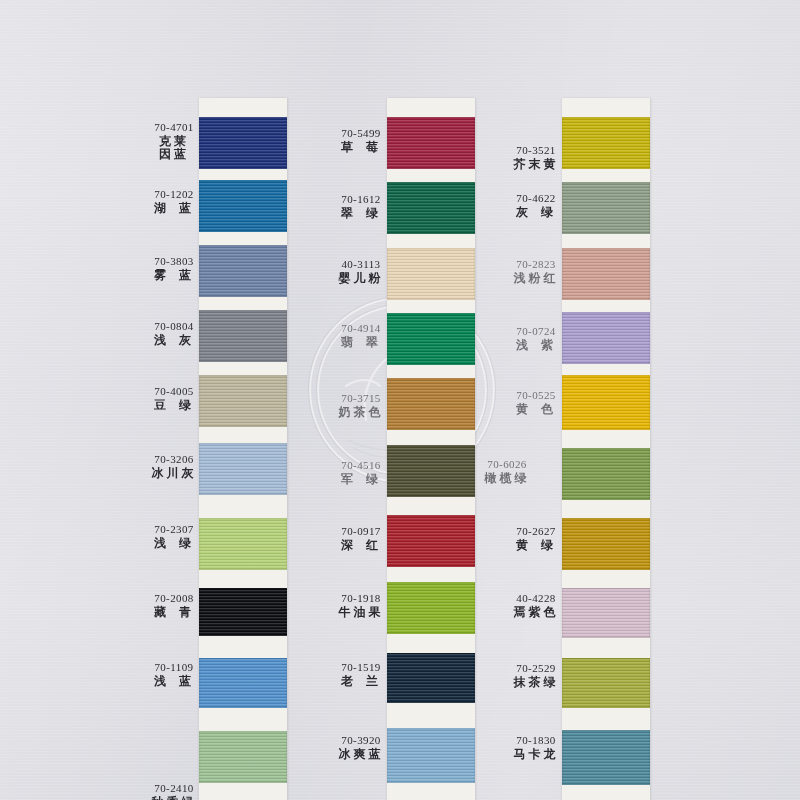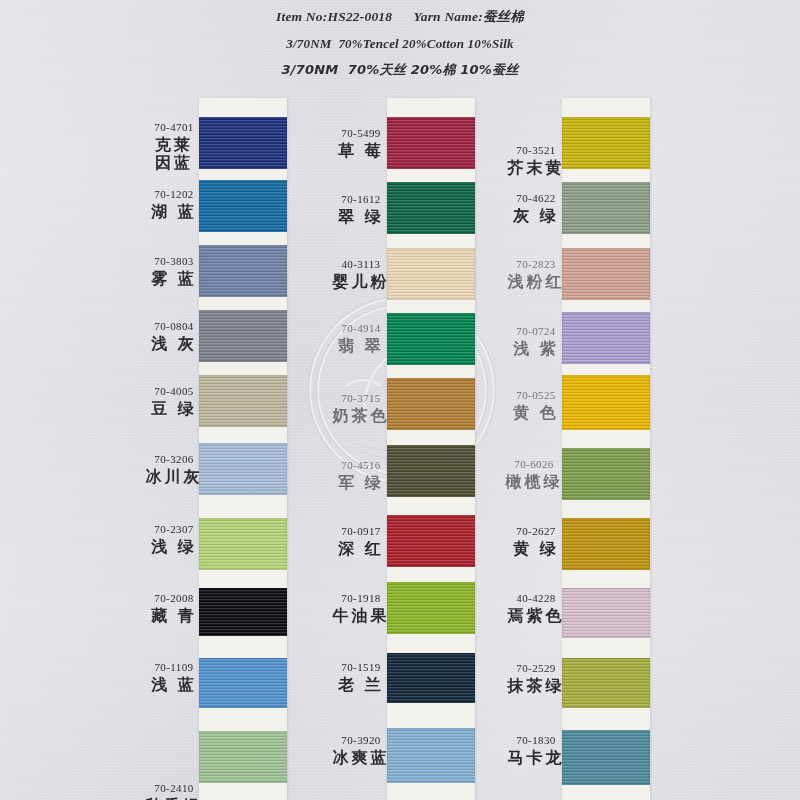--- a/index.html
+++ b/index.html
@@ -108,22 +108,22 @@
     line-height: 1.15;
   }
   .label .code {
     display: block;
     font-size: 11px;
     letter-spacing: .4px;
     white-space: nowrap;
   }
   .label .name {
     display: block;
-    font-size: 16px;
-    font-family: Liberation Sans, sans-serif;
+    font-size: 12px;
+    font-family: Liberation Mono, monospace;
     font-weight: 700;
     letter-spacing: 3px;
     margin-top: 2px;
     white-space: pre-line;
   }
   .label.faded { opacity: .62; }
 </style>
 </head>
 <body>
 
@@ -146,25 +146,20 @@
       <path d="M104 122 L 100 150"></path>
       <path d="M58 96 C 70 88, 84 88, 92 96"></path>
       <path d="M136 96 C 146 88, 160 90, 168 98"></path>
     </g>
     <g fill="none" stroke="#c6c6ce" stroke-opacity="0.6" stroke-width="1.1" stroke-linecap="round">
       <path d="M60 150 C 84 164, 144 164, 168 150"></path>
       <path d="M66 158 C 90 172, 140 172, 162 158"></path>
     </g>
   </svg>
 
-  <div id="header">
-    <span class="hline" id="hline1"><span>Item No:</span><span>HS22-0018</span><span>      </span><span>Yarn Name:</span><span class="cjk">蚕丝棉</span></span>
-    <span class="hline" id="hline2">3/70NM  70%Tencel 20%Cotton 10%Silk</span>
-    <span class="hline cjk" id="hline3">3/70NM  70%天丝 20%棉 10%蚕丝</span>
-  </div>
 
   <div id="columns">
       <div class="column">
         <div class="strip" style="left: 199px; top: 98px; height: 703px;"></div>
         <div class="swatch" title="70-4701" style="left: 199px; top: 117px; height: 52px; background-color: rgb(27, 47, 120);"></div>
         <div class="label" style="left: 135px; top: 121px;">
           <span class="code">70-4701</span>
           <span class="name">克莱
 因蓝</span>
         </div>
@@ -288,21 +283,21 @@
         <div class="label faded" style="left: 497px; top: 325px;">
           <span class="code">70-0724</span>
           <span class="name">浅 紫</span>
         </div>
         <div class="swatch" title="70-0525" style="left: 562px; top: 375px; height: 55px; background-color: rgb(230, 181, 0);"></div>
         <div class="label faded" style="left: 497px; top: 389px;">
           <span class="code">70-0525</span>
           <span class="name">黄 色</span>
         </div>
         <div class="swatch" title="70-6026" style="left: 562px; top: 448px; height: 52px; background-color: rgb(123, 155, 74);"></div>
-        <div class="label faded" style="left: 495px; top: 458px;">
+        <div class="label faded" style="left: 468px; top: 458px;">
           <span class="code">70-6026</span>
           <span class="name">橄榄绿</span>
         </div>
         <div class="swatch" title="70-2627" style="left: 562px; top: 518px; height: 52px; background-color: rgb(188, 146, 12);"></div>
         <div class="label" style="left: 497px; top: 525px;">
           <span class="code">70-2627</span>
           <span class="name">黄 绿</span>
         </div>
         <div class="swatch" title="70-4228" style="left: 562px; top: 588px; height: 50px; background-color: rgb(213, 189, 203);"></div>
         <div class="label" style="left: 497px; top: 592px;">

